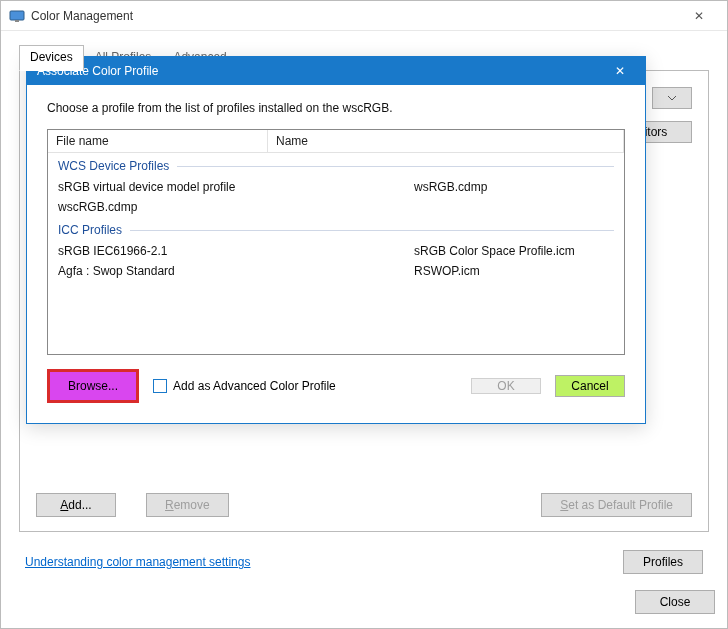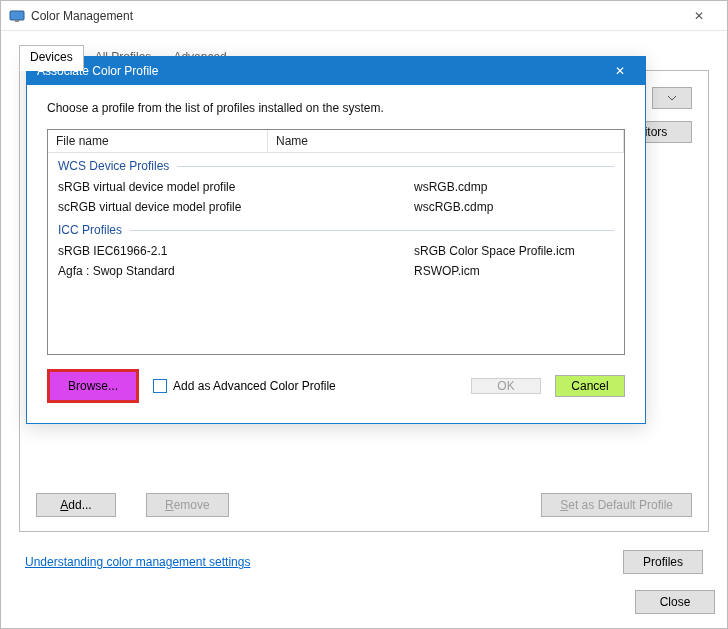--- a/index.html
+++ b/index.html
@@ -112,37 +112,36 @@
     <span class="btn">Close</span>
   </div>
 </div>
 
 <div class="dialog">
   <div class="dialog-titlebar">
     <span class="t">Associate Color Profile</span>
     <span class="dialog-close">✕</span>
   </div>
   <div class="dialog-body">
-    <div class="instr">Choose a profile from the list of profiles installed on the system.</div>
+    <div class="instr">Choose a profile from the list of profiles installed on the wscRGB.</div>
     <div class="listbox">
       <div class="list-header">
         <div class="col col-file">File name</div>
         <div class="col col-name">Name</div>
       </div>
       <div id="list-body">
           <div class="group-hdr">
             <span>WCS Device Profiles</span>
             <span class="line"></span>
           </div>
           <div class="row">
             <span class="c1">sRGB virtual device model profile</span>
             <span class="c2">wsRGB.cdmp</span>
           </div>
           <div class="row">
-            <span class="c1">scRGB virtual device model profile</span>
             <span class="c2">wscRGB.cdmp</span>
           </div>
           <div class="group-hdr">
             <span>ICC Profiles</span>
             <span class="line"></span>
           </div>
           <div class="row">
             <span class="c1">sRGB IEC61966-2.1</span>
             <span class="c2">sRGB Color Space Profile.icm</span>
           </div>

